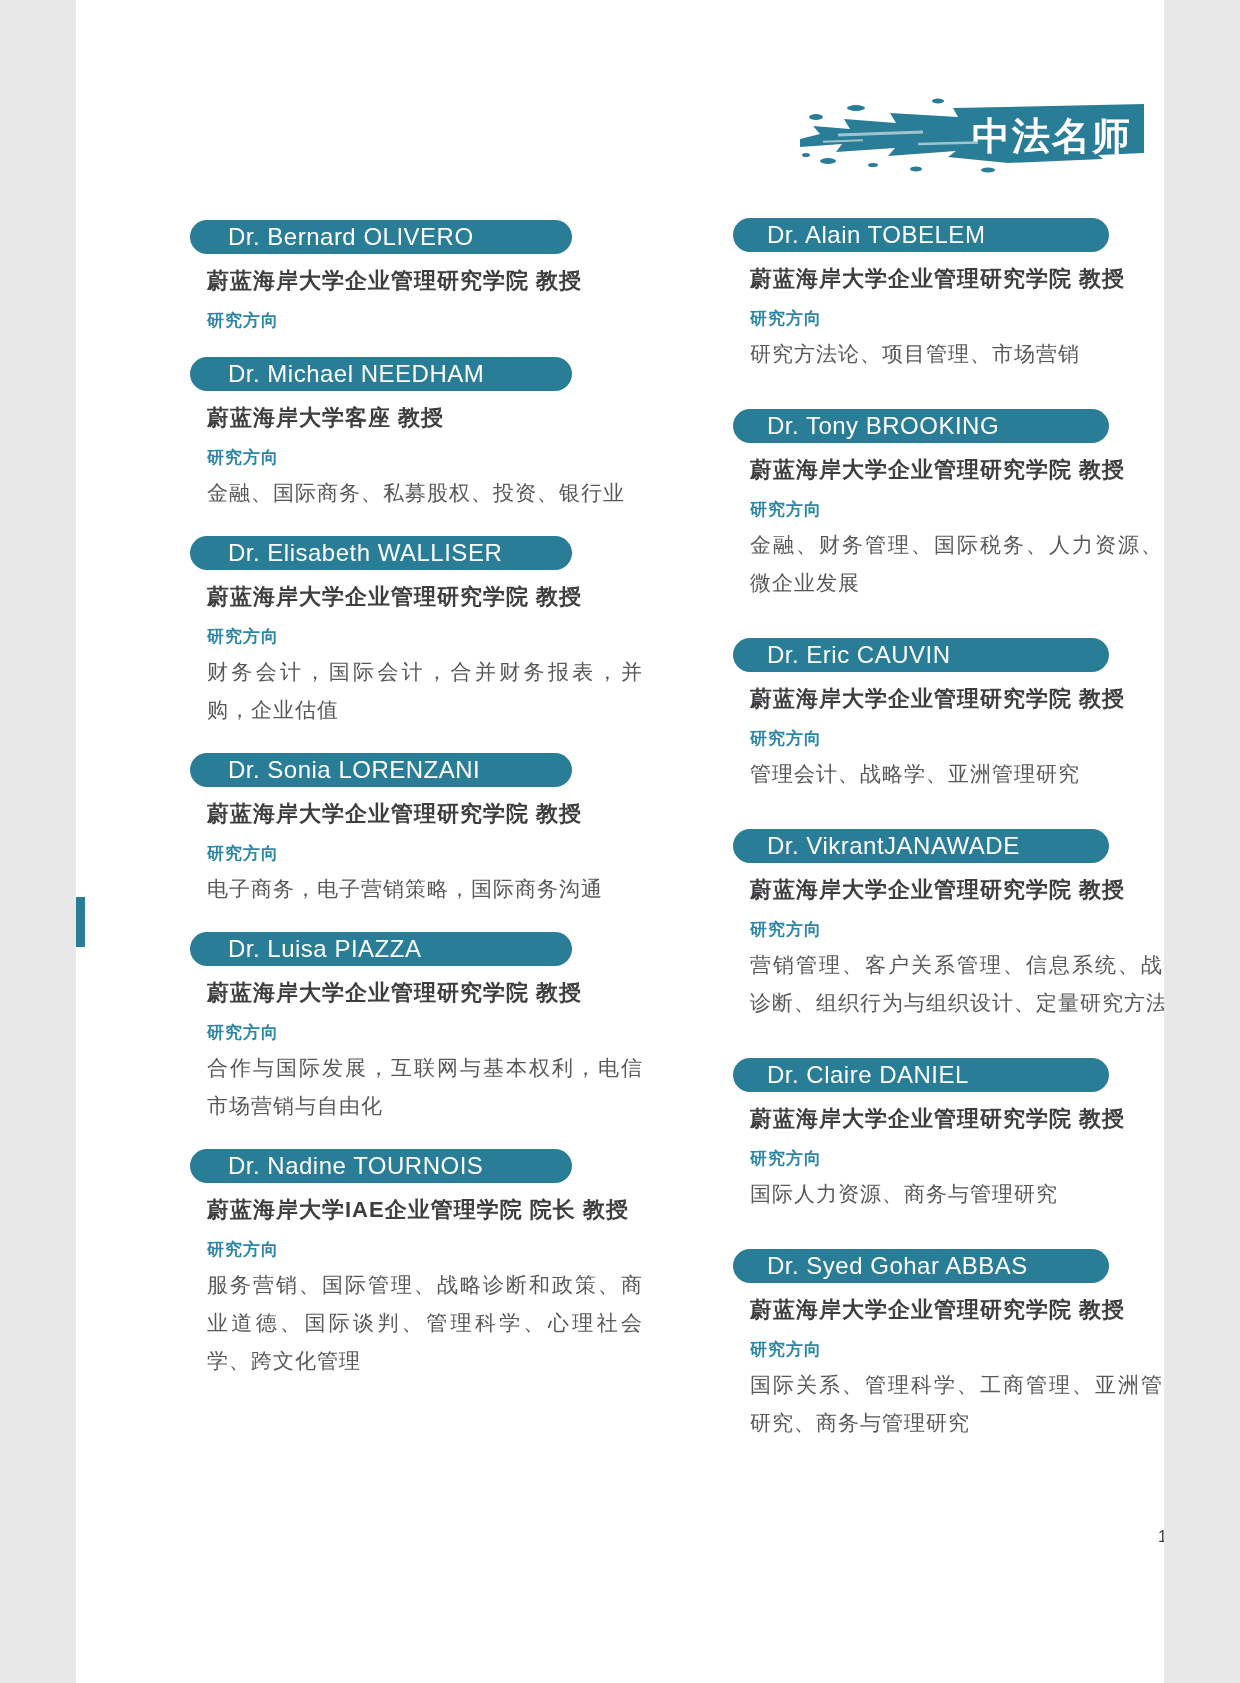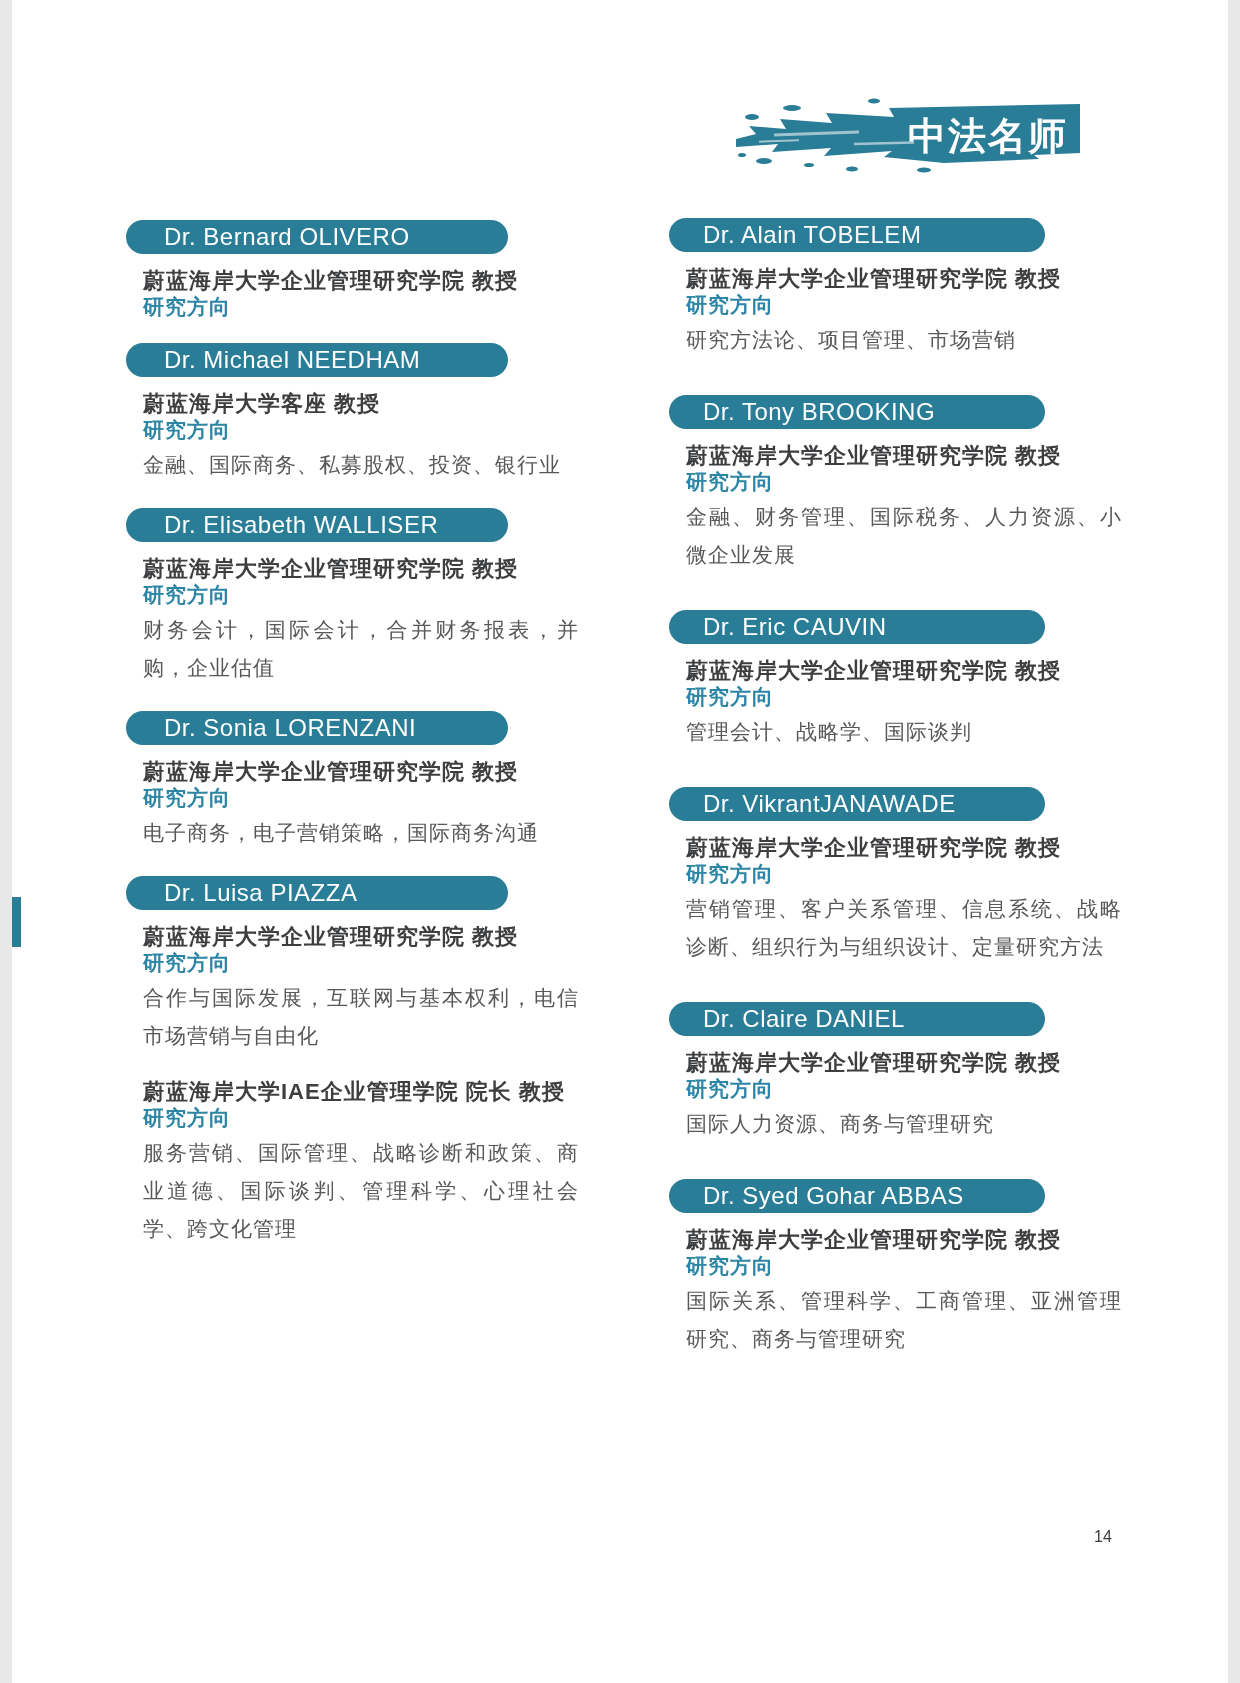--- a/index.html
+++ b/index.html
@@ -1,18 +1,18 @@
 <!DOCTYPE html>
 <html><head>
 <meta charset="utf-8">
 <style>
   html, body { margin: 0; padding: 0; background: #e8e8e8; }
   .page {
     position: relative;
-    width: 1216px;
+    width: 1088px;
     height: 1683px;
     margin: 0 auto;
     background: #ffffff;
     overflow: hidden;
     font-family: "Liberation Sans", "DejaVu Sans", sans-serif;
   }
 
   
   .banner { position: absolute; left: 722px; top: 94px; width: 346px; height: 86px; }
   .banner svg { width: 100%; height: 100%; display: block; }
@@ -42,22 +42,22 @@
     white-space: nowrap;
   }
 
   .card-body { margin-left: 17px; }
   .aff {
     margin-top: 14px;
     font-size: 22px; font-weight: bold; color: #3d3e40;
     letter-spacing: 1px; line-height: 25px;
   }
   .rd-label {
-    margin-top: 2px;
-    font-size: 21px; font-weight: bold; color: #2d86a5;
+    margin-top: 16px;
+    font-size: 17px; font-weight: bold; color: #2d86a5;
     letter-spacing: 1px; line-height: 24px;
   }
   .research {
     margin-top: 4px;
     font-size: 21px; color: #57585a;
     letter-spacing: 1px; line-height: 38px;
     width: 436px; text-align: justify;
   }
 
   .edge-bar {
@@ -149,20 +149,23 @@
         <span class="pill-text">Dr. Luisa PIAZZA</span>
       </div>
       <div class="card-body">
         <div class="aff">蔚蓝海岸大学企业管理研究学院 教授</div>
         <div class="rd-label">研究方向</div>
         <div class="research">合作与国际发展，互联网与基本权利，电信市场营销与自由化</div>
       </div>
     </div>
 
     <div class="card">
+      <div class="pill">
+        <span class="pill-text">Dr. Nadine TOURNOIS</span>
+      </div>
       <div class="card-body">
         <div class="aff">蔚蓝海岸大学IAE企业管理学院 院长 教授</div>
         <div class="rd-label">研究方向</div>
         <div class="research">服务营销、国际管理、战略诊断和政策、商业道德、国际谈判、管理科学、心理社会学、跨文化管理</div>
       </div>
     </div>
 
   </div>
 
   <div class="col col-right">
@@ -189,21 +192,21 @@
       </div>
     </div>
 
     <div class="card">
       <div class="pill">
         <span class="pill-text">Dr. Eric CAUVIN</span>
       </div>
       <div class="card-body">
         <div class="aff">蔚蓝海岸大学企业管理研究学院 教授</div>
         <div class="rd-label">研究方向</div>
-        <div class="research">管理会计、战略学、国际谈判</div>
+        <div class="research">管理会计、战略学、亚洲管理研究</div>
       </div>
     </div>
 
     <div class="card">
       <div class="pill">
         <span class="pill-text">Dr. VikrantJANAWADE</span>
       </div>
       <div class="card-body">
         <div class="aff">蔚蓝海岸大学企业管理研究学院 教授</div>
         <div class="rd-label">研究方向</div>

